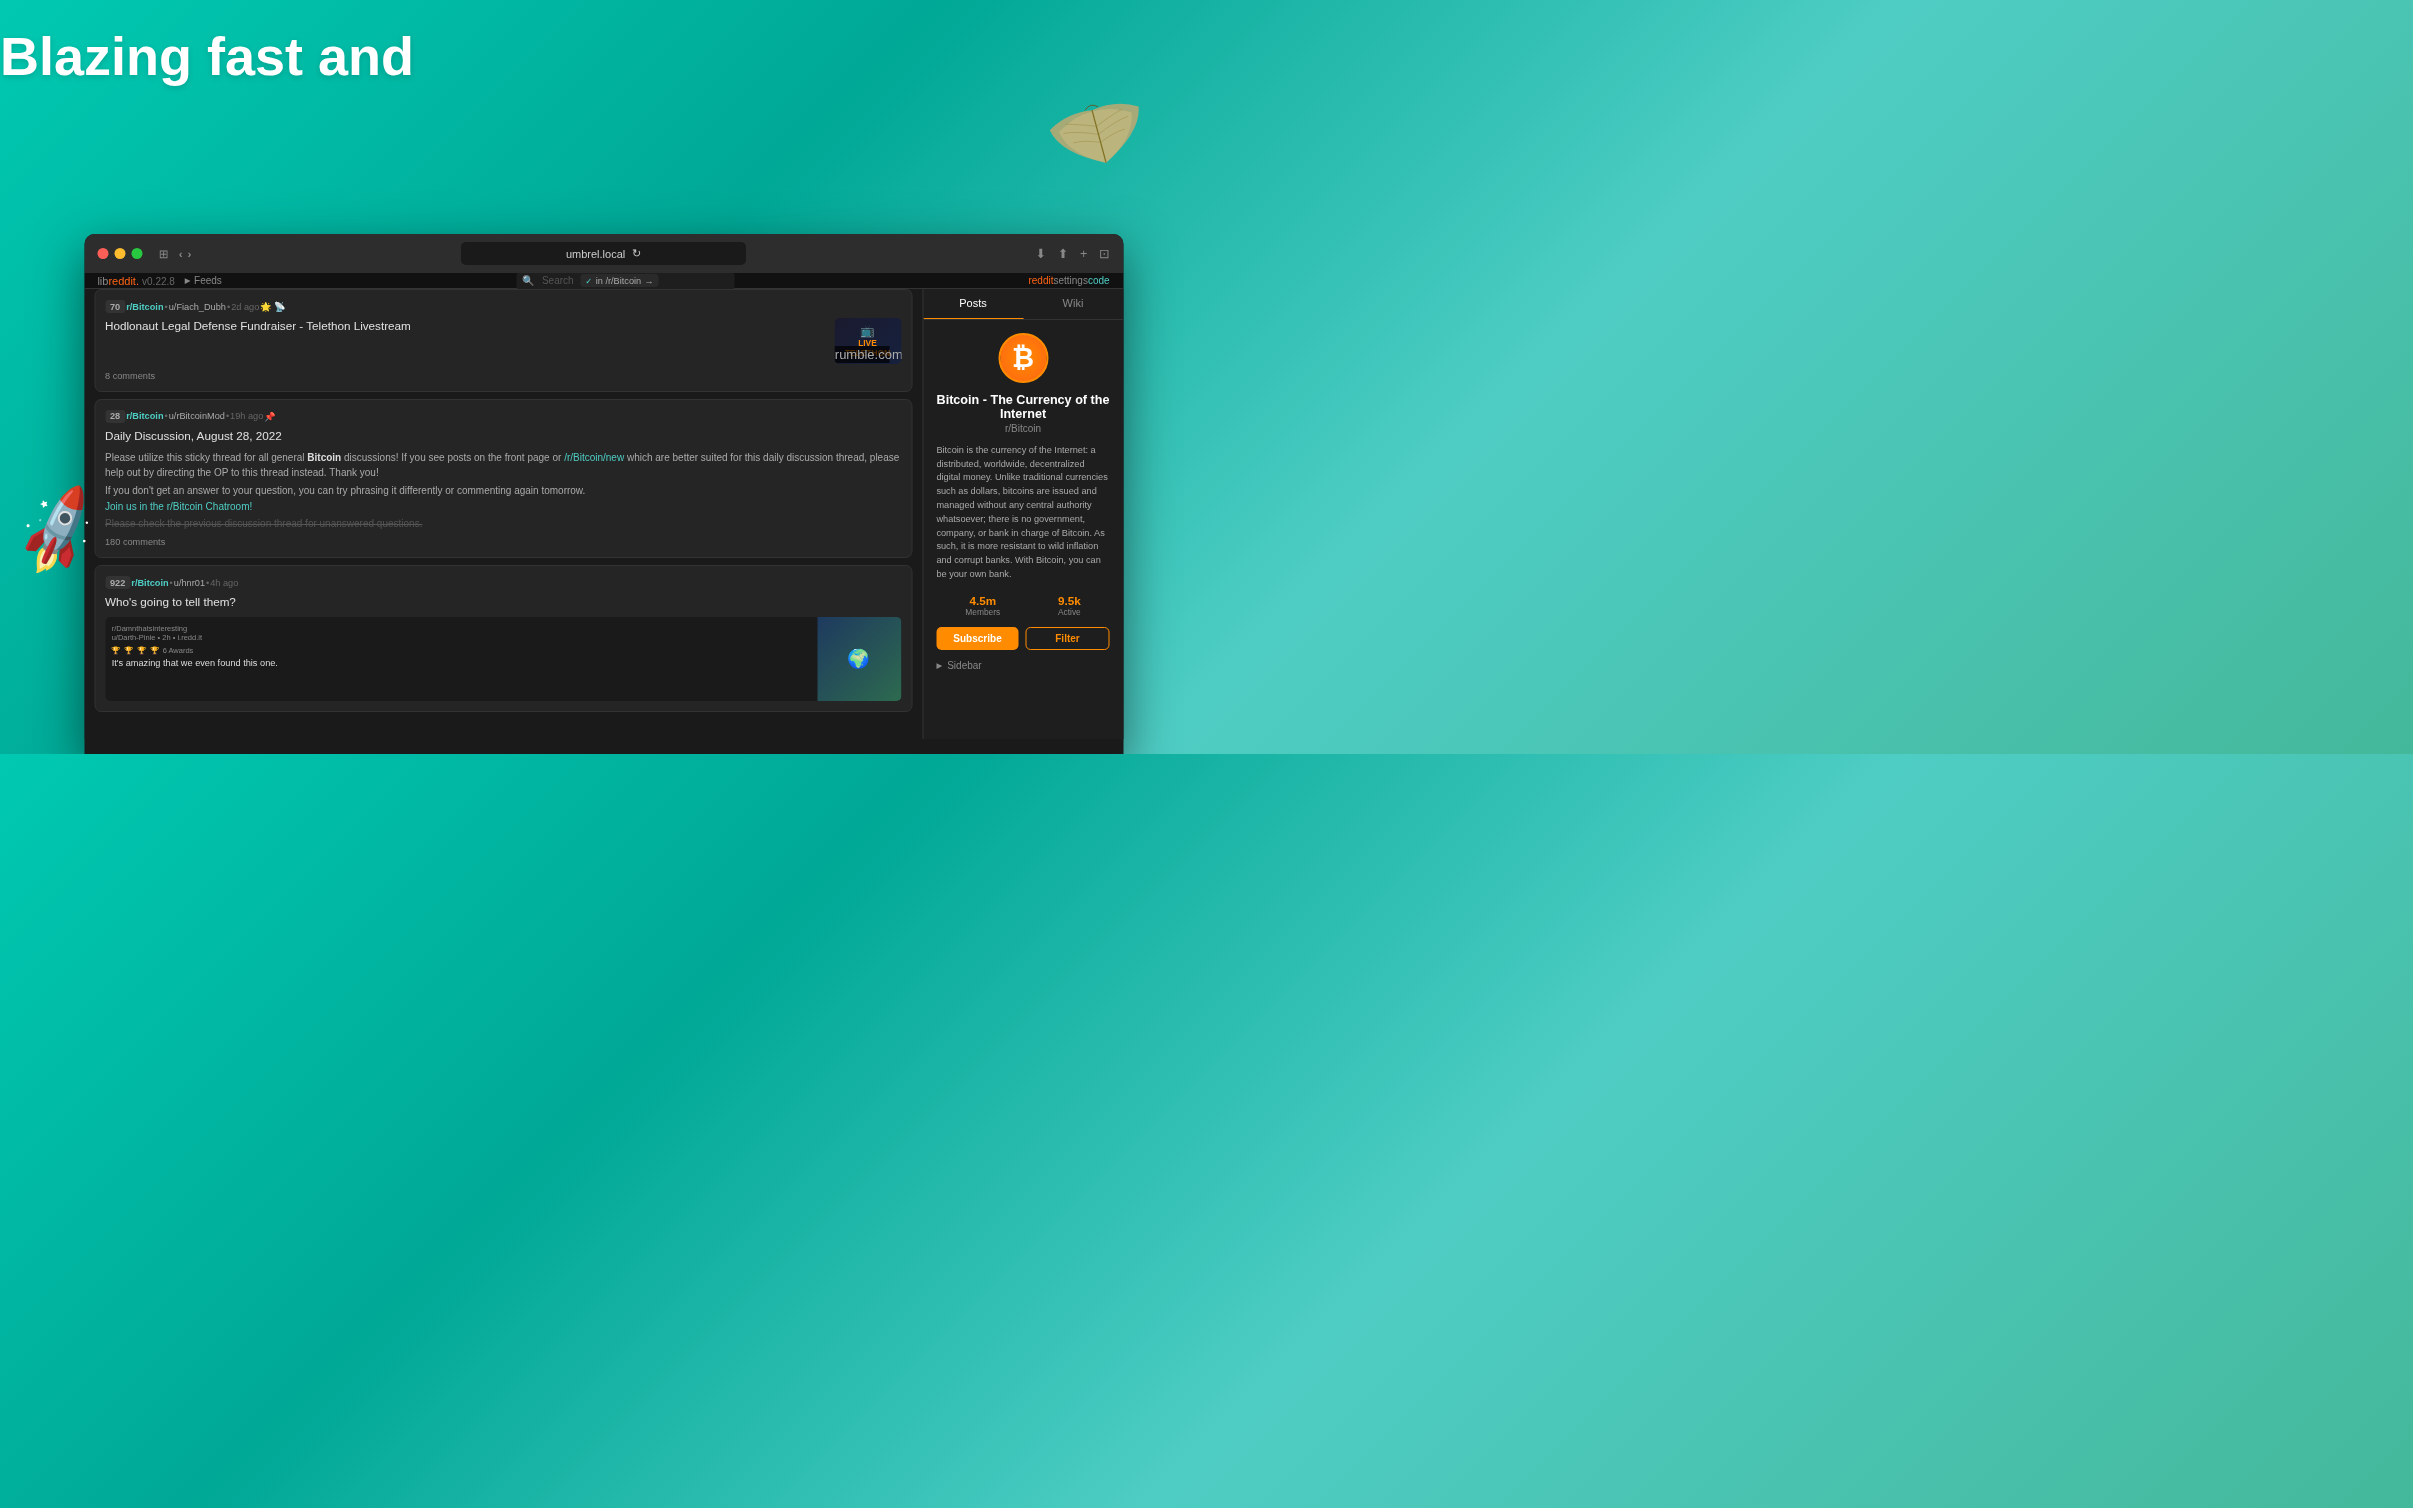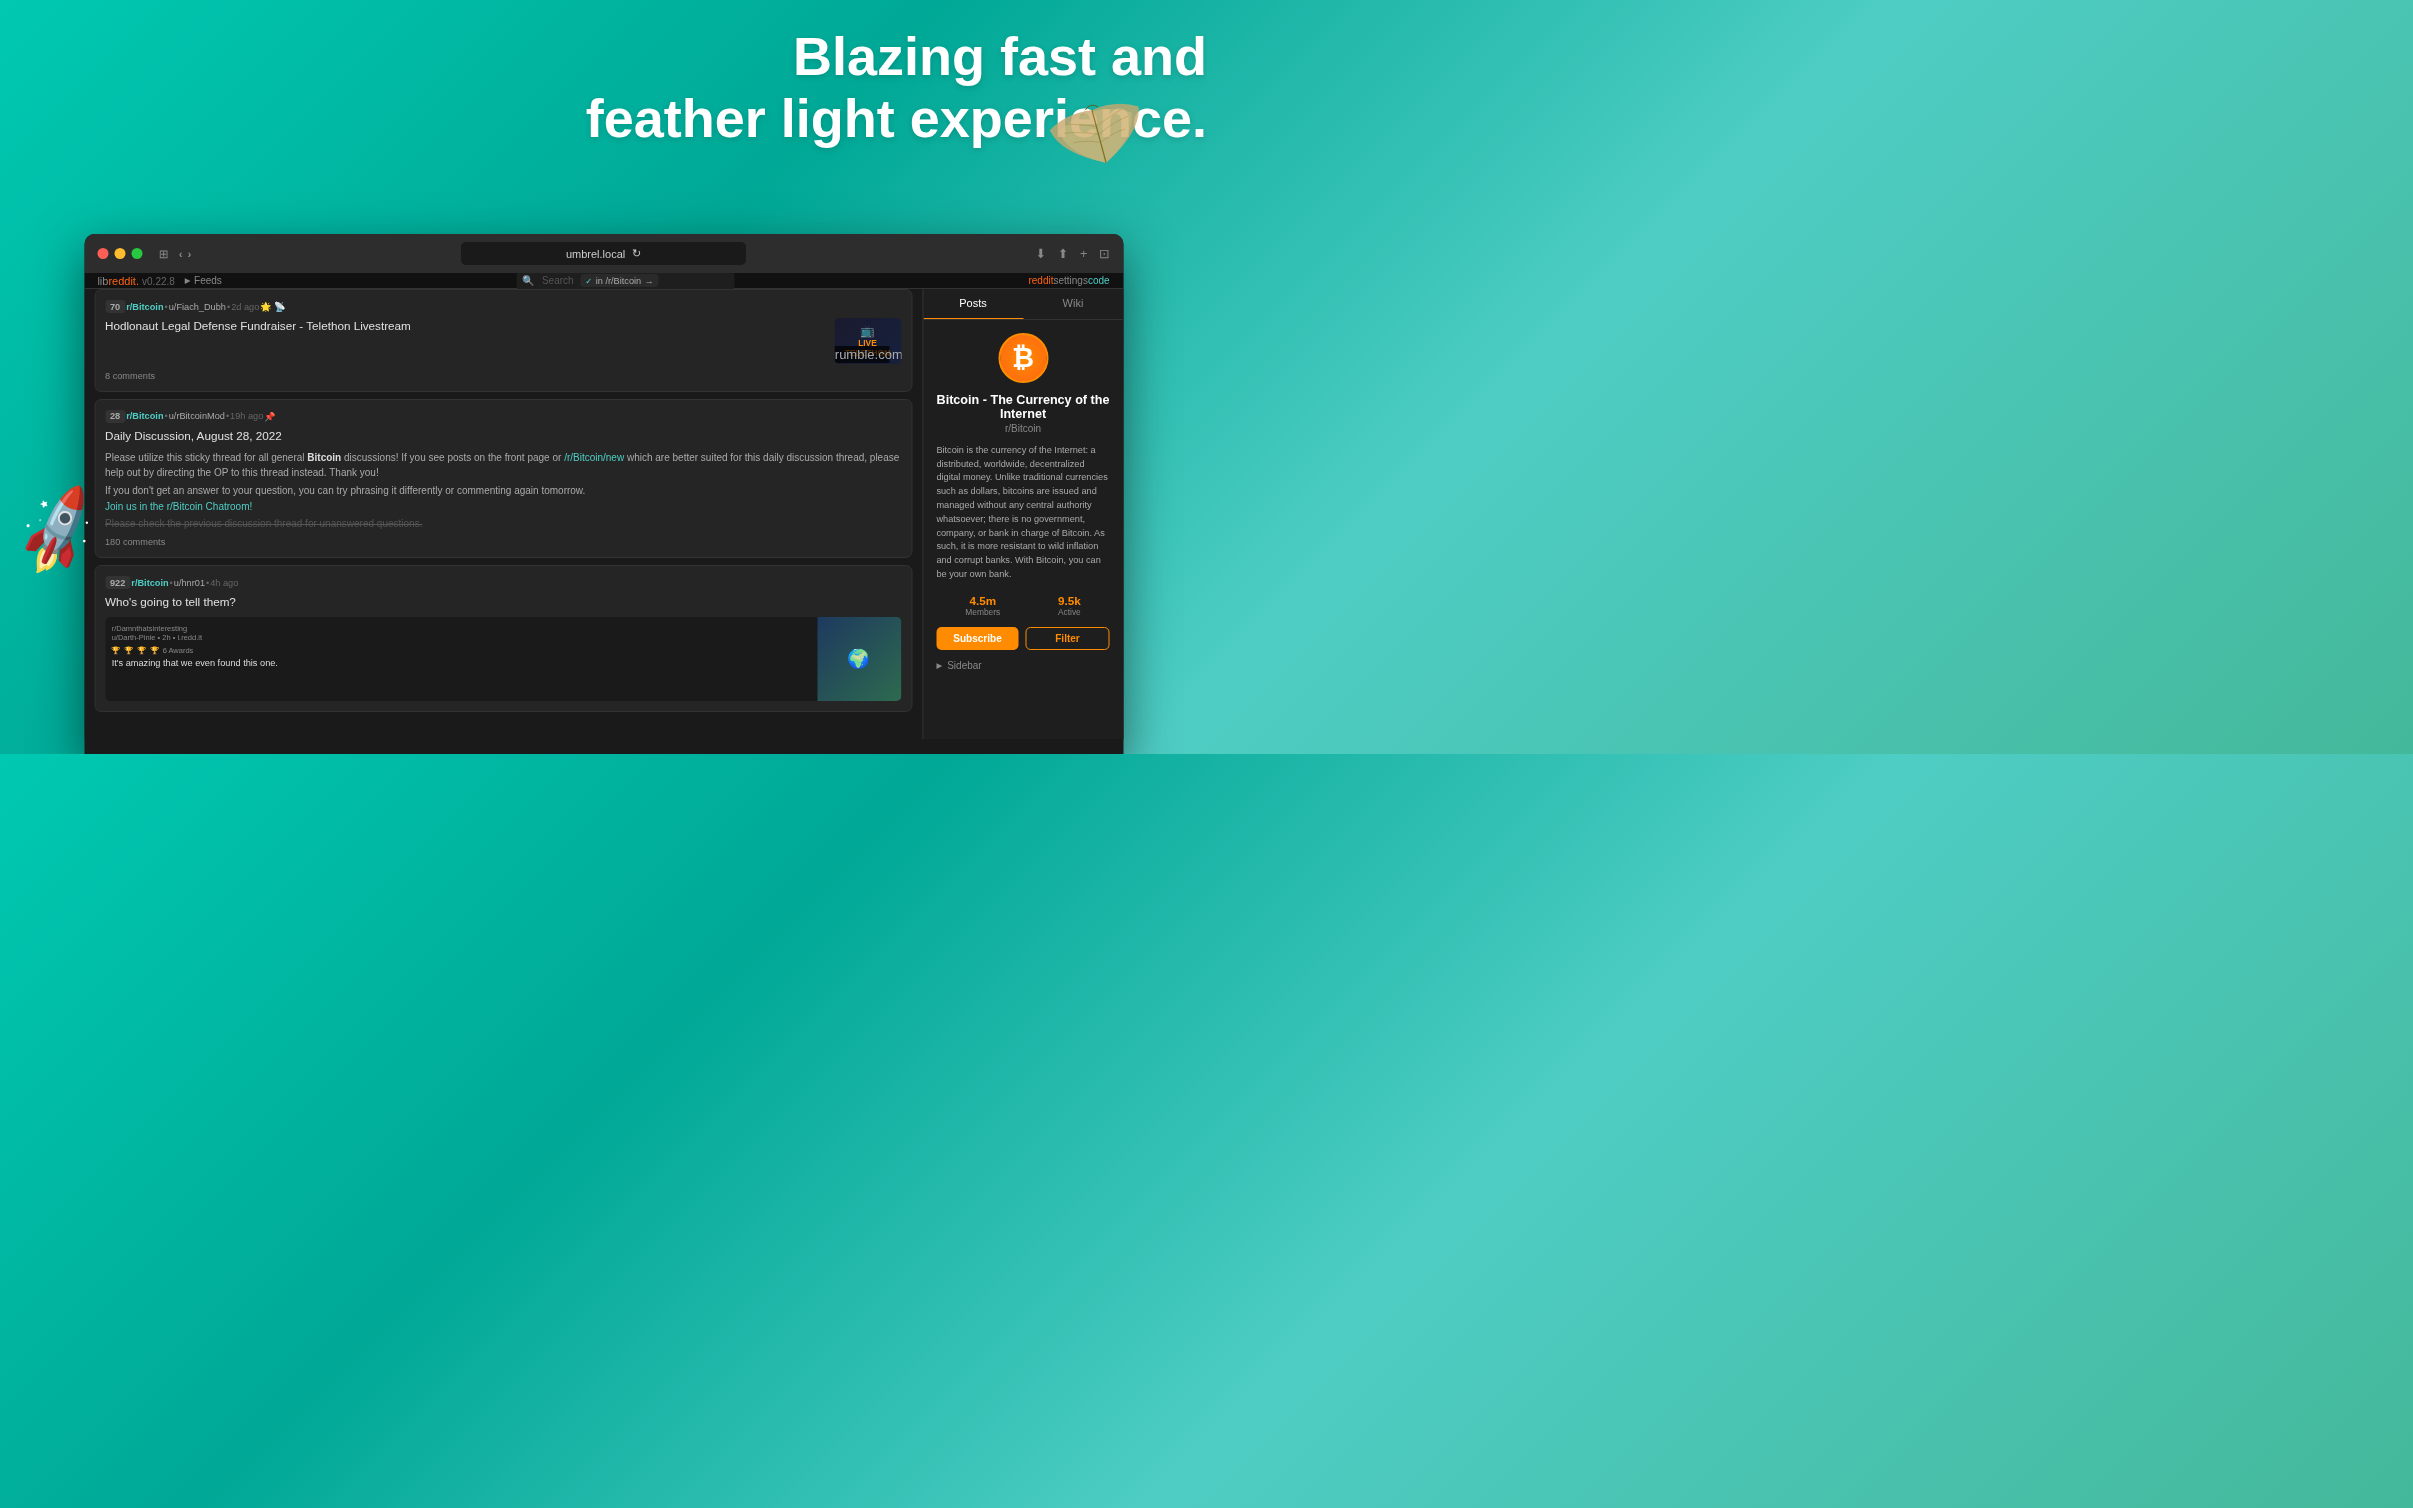--- a/index.html
+++ b/index.html
@@ -7,21 +7,21 @@
       width: 1207px;
       height: 754px;
       overflow: hidden;
       background: linear-gradient(135deg, #00c9b1 0%, #00a896 30%, #4ecdc4 60%, #44b89a 100%);
       font-family: -apple-system, BlinkMacSystemFont, 'Segoe UI', Helvetica, Arial, sans-serif;
       position: relative;
     }
 
     
     .hero-text {
-      text-align: right;
+      text-align: left;
       padding-top: 25px;
       position: relative;
       z-index: 1;
     }
     .hero-text h1 {
       font-size: 54px;
       font-weight: 900;
       color: #fff;
       line-height: 1.15;
       text-shadow: 0 1.7px 6.7px rgba(0,0,0,0.15);
@@ -444,21 +444,20 @@
     .feather-svg {
       width: 117px;
     }
   </style>
 </head>
 <body>
 
 <div class="hero-text">
   <h1>
     <span>Blazing fast and</span><br>
-    <span>feather light experience.</span>
   </h1>
 </div>
 
 <div class="feather-decoration">
   <svg class="feather-svg" viewBox="0 0 140 80" xmlns="http://www.w3.org/2000/svg">
     <g transform="rotate(-15, 70, 40)">
 
       <path d="M70 75 Q20 50 15 20 Q40 5 70 10 Q100 5 125 20 Q120 50 70 75Z" fill="#c8a96e" opacity="0.9"></path>
       <path d="M70 75 Q30 55 25 25 Q50 10 70 12 Q90 10 115 25 Q110 55 70 75Z" fill="#d4b87a" opacity="0.8"></path>
       <path d="M70 75 L70 10" stroke="#8b6914" stroke-width="1.5" fill="none"></path>

